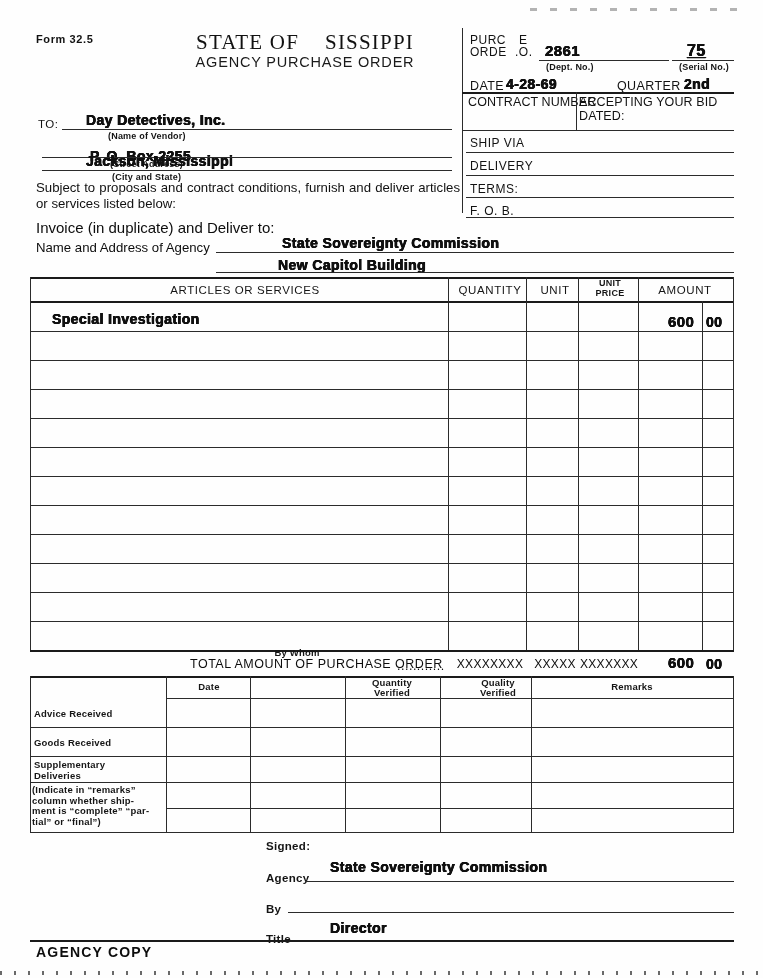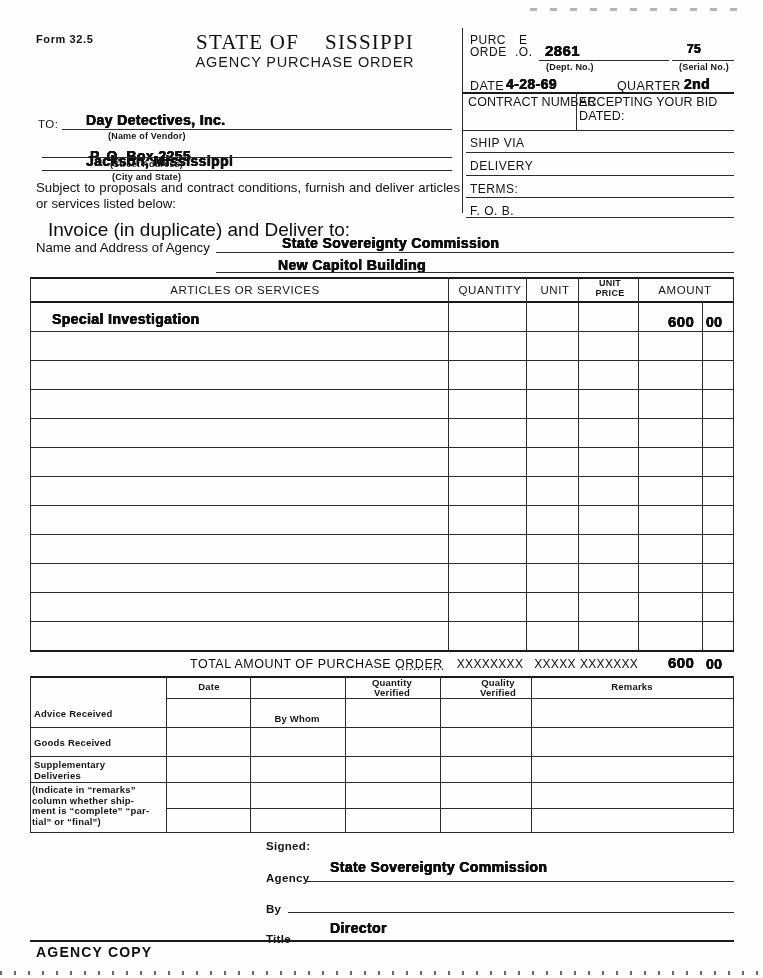--- a/index.html
+++ b/index.html
@@ -49,36 +49,36 @@
   #vendor-street{left:90px;top:140px;font-size:14px;margin-top:8px;}
   #cap-street{left:110px;top:159px;}
   #vendor-city{left:86px;top:153px;font-size:14px;}
   #cap-city{left:112px;top:172px;}
   #subject-note{left:36px;top:180px;width:424px;font-size:13.2px;line-height:15.5px;color:#111;text-align:justify;}
   #po-word1{left:470px;top:33px;font-size:12px;letter-spacing:.5px;}
   #po-word2{left:470px;top:45px;font-size:12px;letter-spacing:.5px;}
   #po-faded1{left:519px;top:33px;font-size:12px;letter-spacing:.5px;}
   #po-faded2{left:515px;top:45px;font-size:12px;letter-spacing:.5px;}
   #po-dept{left:545px;top:42px;font-size:15px;}
-  #po-serial{left:687px;top:42px;font-size:12px;}
+  #po-serial{left:687px;top:42px;font-size:16px;text-decoration:underline;}
   #cap-dept{left:546px;top:62px;}
   #cap-serial{left:679px;top:62px;}
   #date-label{left:470px;top:79px;font-size:12.5px;letter-spacing:.4px;}
   #date-val{left:506px;top:76px;font-size:14px;}
   #quarter-label{left:617px;top:79px;font-size:12.5px;letter-spacing:.4px;}
   #quarter-val{left:684px;top:76px;font-size:14px;}
   #contract-label{left:468px;top:95px;font-size:12.5px;letter-spacing:.1px;}
   #bid-label{left:579px;top:95px;font-size:12.5px;letter-spacing:.1px;}
   #shipvia-label{left:470px;top:136px;font-size:12px;letter-spacing:.5px;}
   #delivery-label{left:470px;top:159px;font-size:12px;letter-spacing:.5px;}
   #terms-label{left:470px;top:182px;font-size:12px;letter-spacing:.5px;}
   #fob-label{left:470px;top:204px;font-size:12px;letter-spacing:.5px;}
 
   
-  #deliver-to{left:48px;top:219px;font-size:19px;}
+  #deliver-to{left:36px;top:219px;font-size:15px;}
   #agency-label{left:36px;top:240px;font-size:13.2px;}
   #agency-name{left:282px;top:235px;font-size:14px;}
   #agency-addr{left:278px;top:257px;font-size:14px;}
 
   
   .th{position:absolute;font-size:11.5px;letter-spacing:.6px;color:#151515;text-align:center;}
   #th-articles{left:40px;top:284px;width:410px;}
   #th-qty{left:452px;top:284px;width:76px;}
   #th-unit{left:530px;top:284px;width:50px;}
   #th-unitprice{left:582px;top:279px;width:56px;font-size:9px;font-weight:bold;line-height:9.5px;letter-spacing:.3px;}
@@ -230,21 +230,21 @@
   <div class="abs" id="total-label">TOTAL AMOUNT OF PURCHASE ORDER</div>
   <div class="abs" id="total-dots">............</div>
   <div class="abs" id="x-qty">XXXXXXXX</div>
   <div class="abs" id="x-unit">XXXXX</div>
   <div class="abs" id="x-price">XXXXXXX</div>
   <div class="abs hand" id="total-d">600</div>
   <div class="abs hand" id="total-c">00</div>
   <div class="rule thick" style="left:30px;top:676px;width:704px;"></div>
 
   <div class="gh" style="left:170px;top:682px;width:78px;">Date</div>
-  <div class="gh" style="left:252px;top:714px;width:90px;">By Whom</div>
+  <div class="gh" style="left:252px;top:648px;width:90px;">By Whom</div>
   <div class="gh" style="left:347px;top:678px;width:90px;">
     <div>Quantity</div>
     <div>Verified</div>
   </div>
   <div class="gh" style="left:442px;top:678px;width:112px;">
     <div>Quality</div>
     <div>Verified</div>
   </div>
   <div class="gh" style="left:534px;top:682px;width:196px;">Remarks</div>
 

